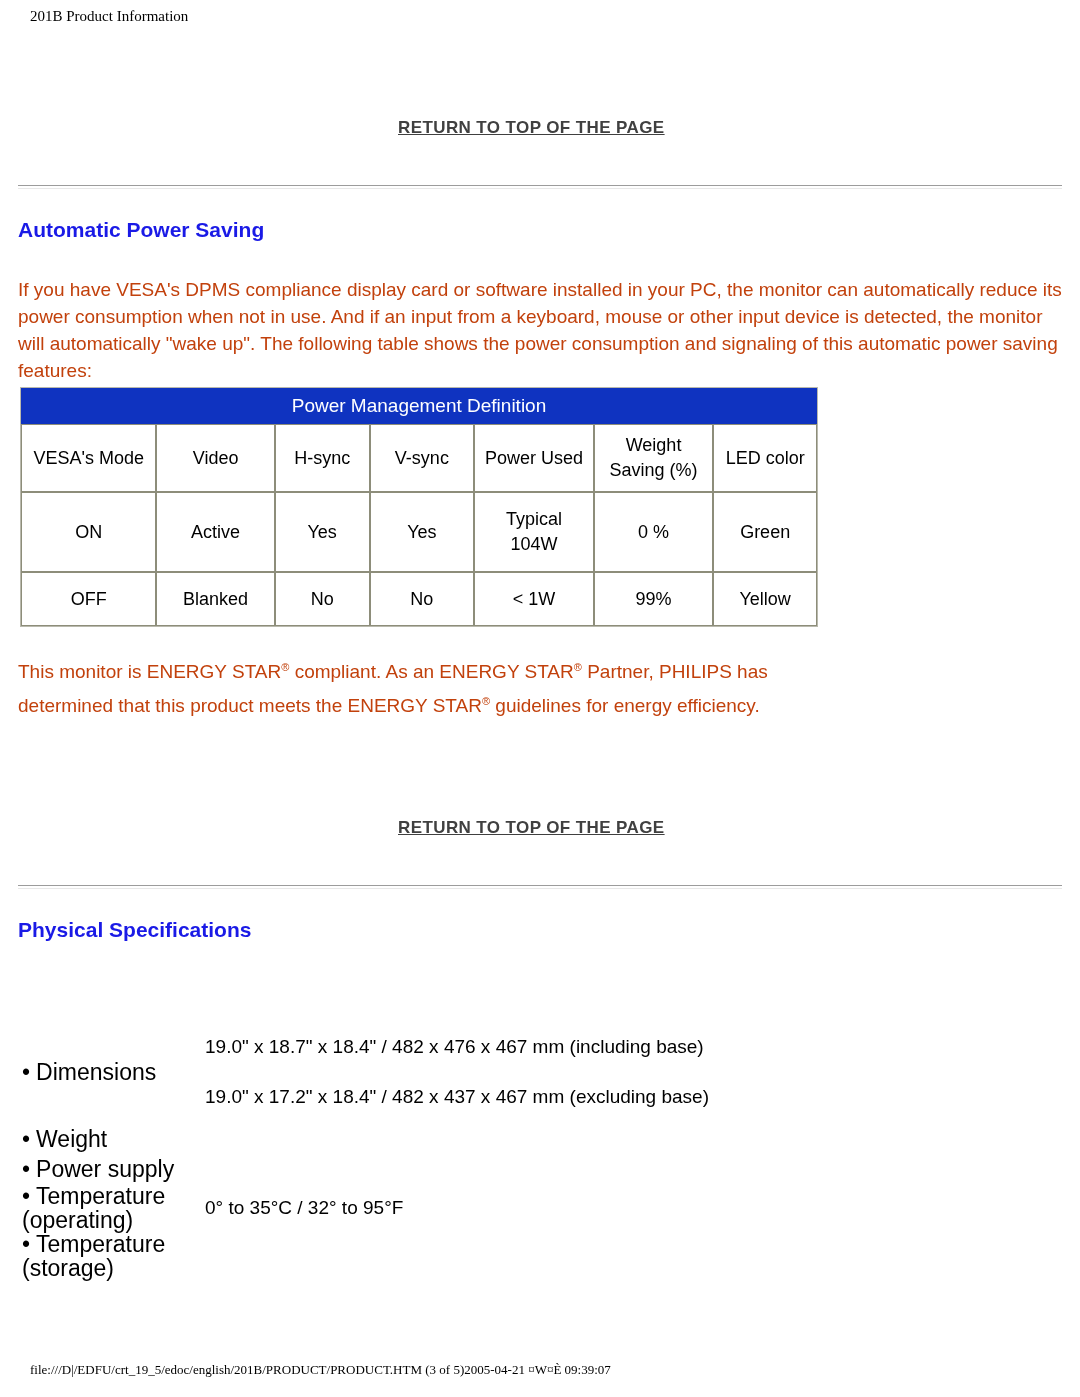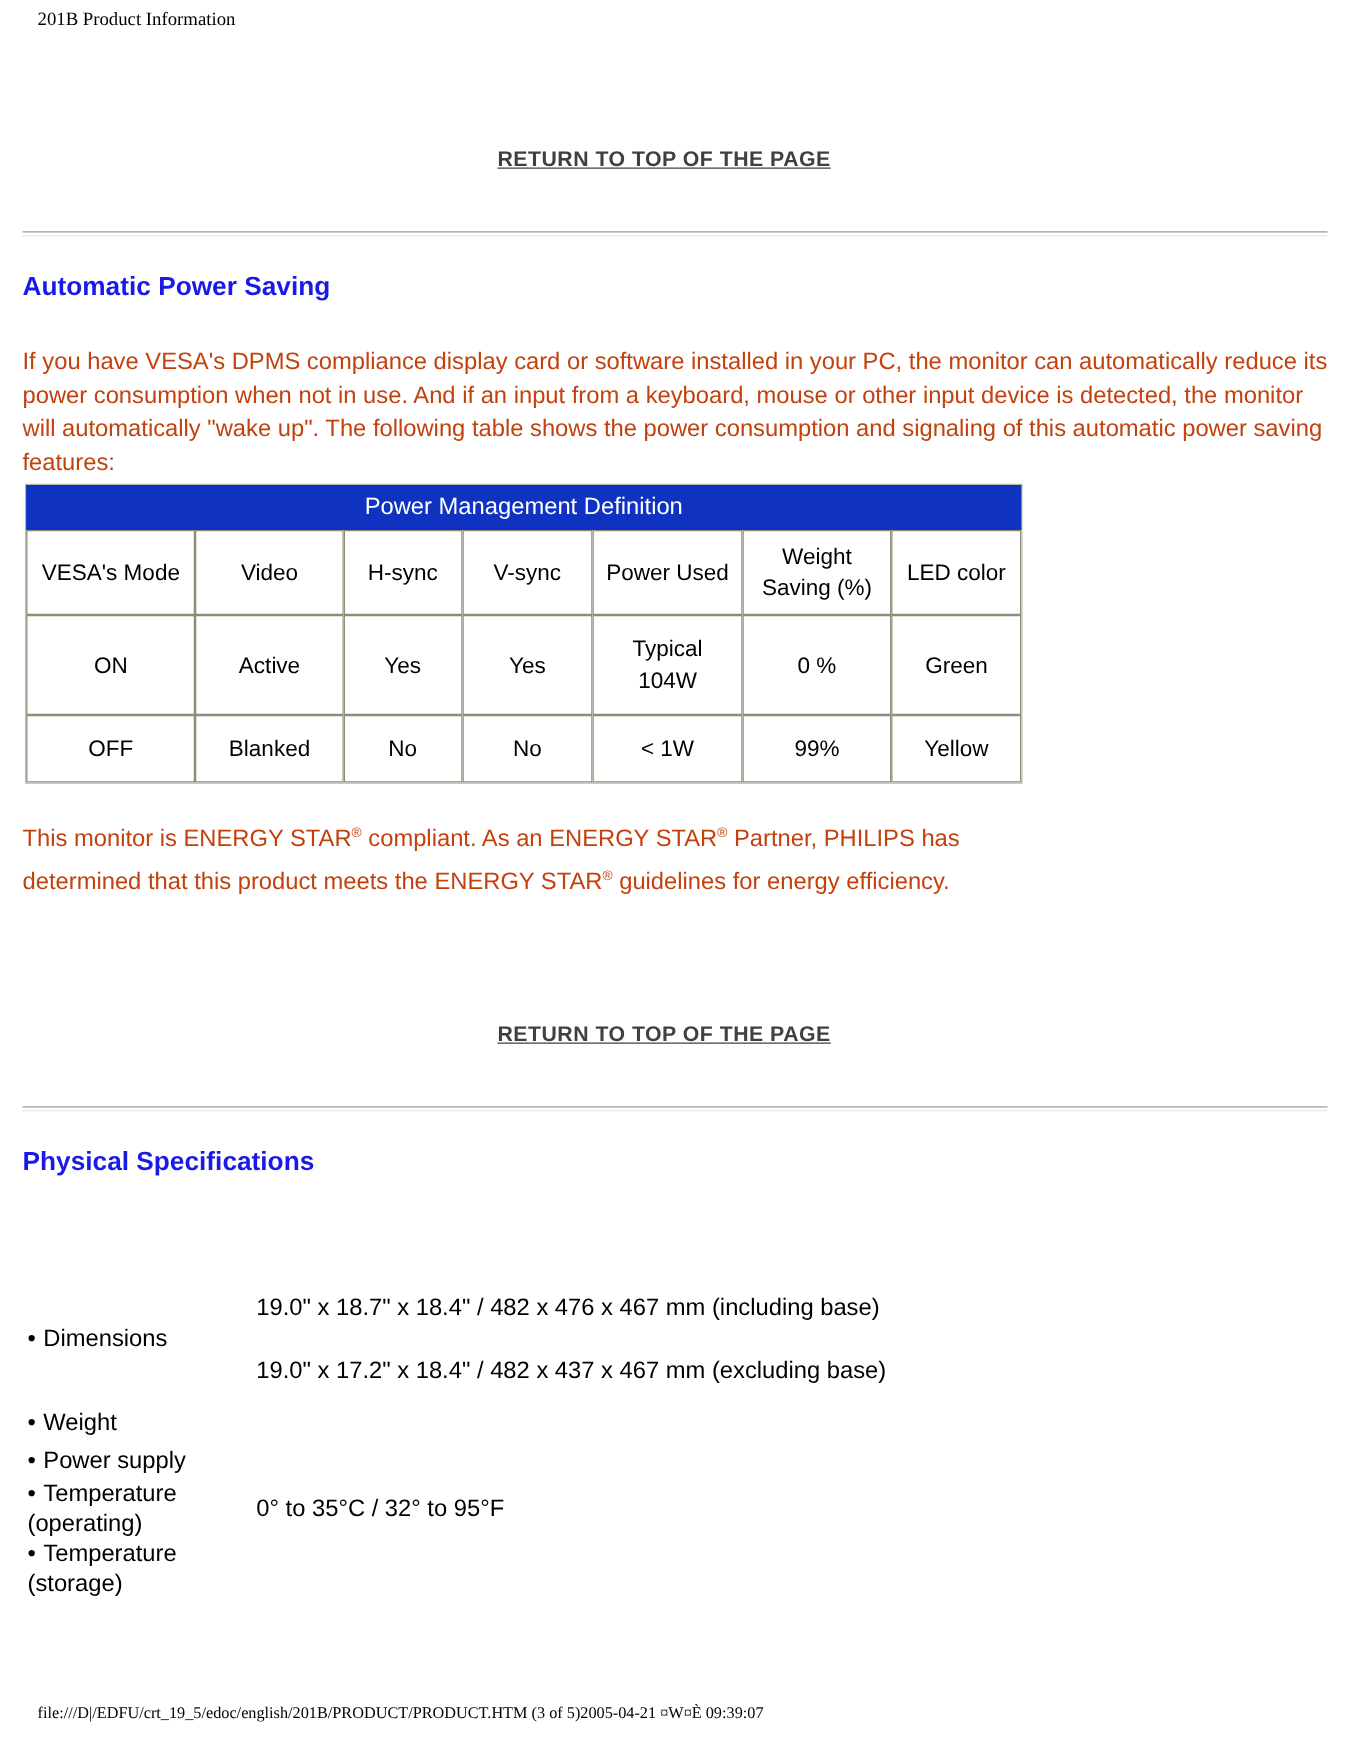--- a/index.html
+++ b/index.html
@@ -140,21 +140,21 @@
   .spec-row {
     display: flex;
     align-items: center;
     min-height: 30px;
   }
   .spec-row.tall { min-height: 104px; }
   .spec-row.two-line-label { min-height: 46px; }
   .spec-label {
     width: 187px;
     flex: 0 0 187px;
-    font-size: 19px;
+    font-size: 23px;
     line-height: 24px;
     color: #000;
     padding-left: 4px;
     box-sizing: border-box;
   }
   .spec-label .bullet { margin-right: 6px; }
   .spec-value {
     flex: 1 1 auto;
     font-size: 19px;
     line-height: 24px;

